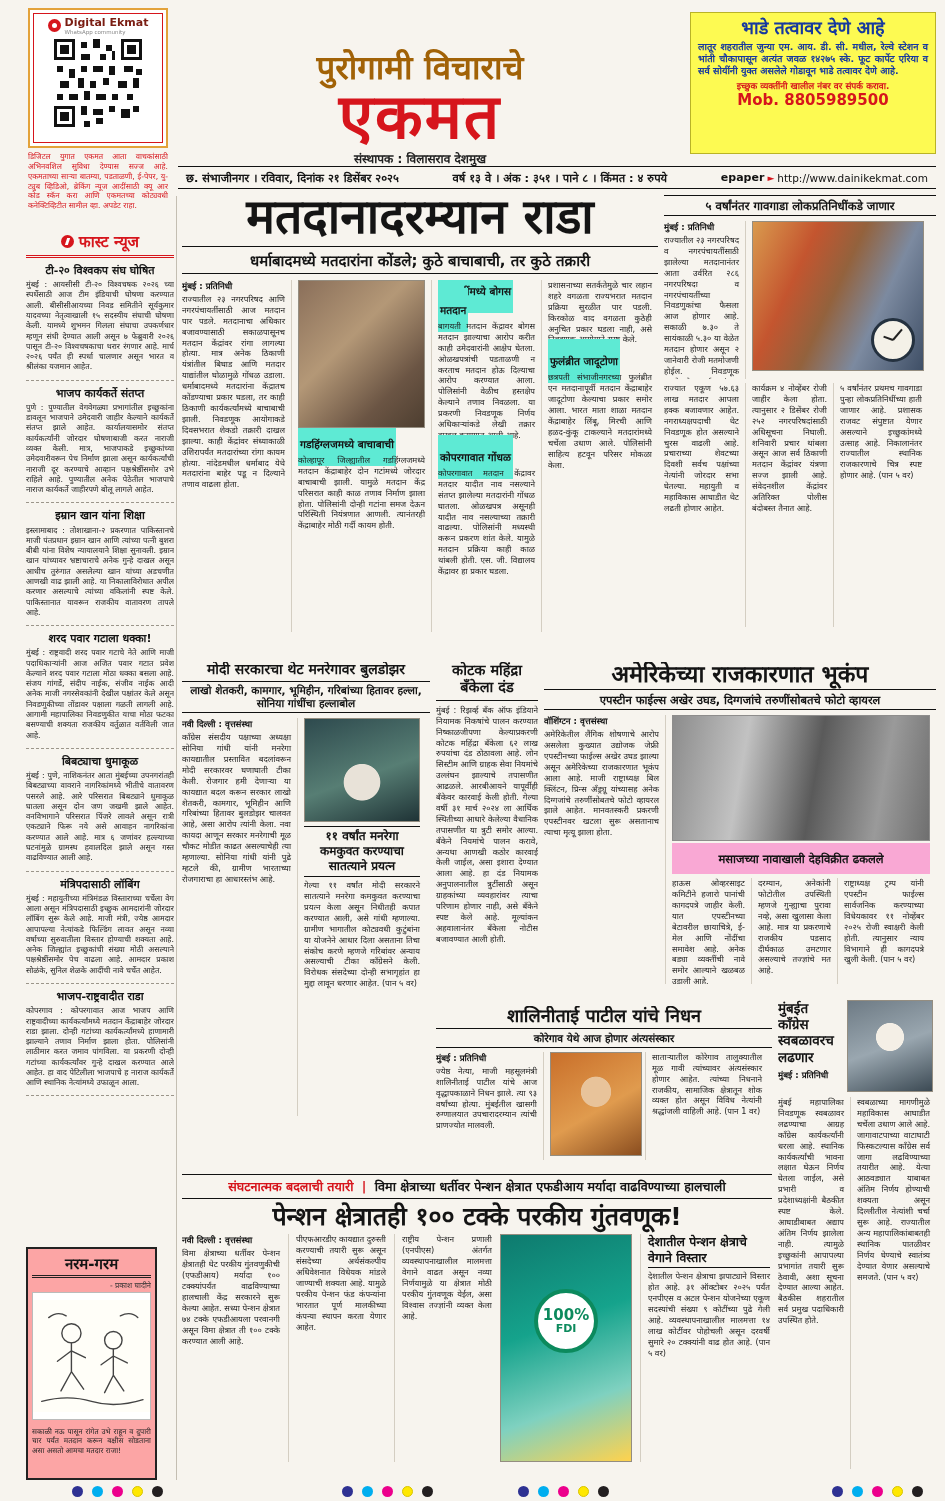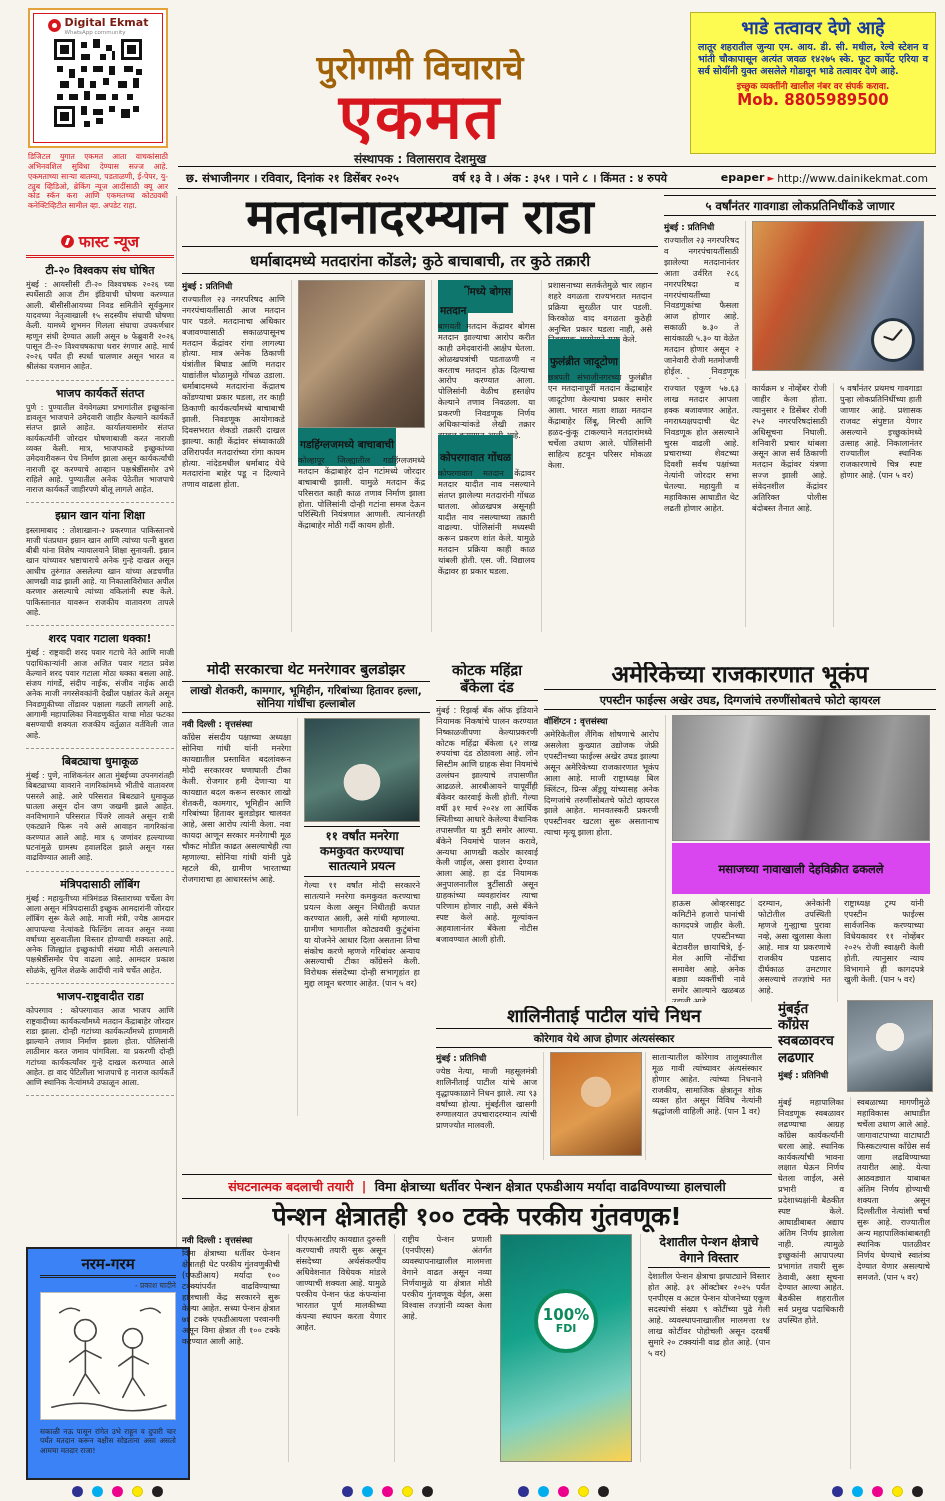--- a/index.html
+++ b/index.html
@@ -44,33 +44,33 @@
   
   .fast-news { left:26px; top:230px; width:148px; height:1012px; overflow:hidden; }
   .fn-header { display:flex; align-items:center; justify-content:center; gap:5px; padding-bottom:3px; border-bottom:3px double #d6151c; }
   .fn-icon { width:13px; height:13px; border-radius:50%; background:#d6151c; position:relative; }
   .fn-icon::after { content:""; position:absolute; left:5px; top:3px; width:3px; height:7px; background:#fff; transform:skewX(-18deg); }
   .fn-title { font-size:15.5px; font-weight:bold; color:#d6151c; }
   .fn-item { padding:6px 0 7px; border-bottom:1px dashed #9b958a; }
   .fn-item-title { font-size:11px; font-weight:bold; text-align:center; margin-bottom:3px; line-height:1.2; }
   .fn-item-body { font-size:7.8px; line-height:1.32; text-align:justify; color:#222; }
 
-  .naram { left:26px; top:1247px; width:164px; height:233px; border:2px solid #222; background:#3b82f6; padding:4px 12px; overflow:hidden; }
+  .naram { left:26px; top:1247px; width:131px; height:233px; border:2px solid #222; background:#fca5a5; padding:4px 4px; overflow:hidden; }
   .naram-title { font-size:15px; font-weight:bold; text-align:center; border-bottom:3px double #222; padding-bottom:2px; }
   .naram-credit { font-size:7.5px; text-align:right; margin:2px 0; color:#333; }
   .cartoon { width:100%; height:128px; background:#fff; border:1px solid #bbb; }
   .naram-caption { font-size:7.3px; line-height:1.3; text-align:justify; margin-top:3px; color:#222; }
 
   
   .byline { font-size:8.6px; font-weight:bold; margin-bottom:2px; }
   .coltxt { font-size:8.2px; line-height:1.33; text-align:justify; color:#1c1c1c; }
   .cols { display:flex; }
   .cols > div { min-width:0; }
   .cols > div:not(:last-child) { border-right:1px solid #d4cec2; padding-right:6px; margin-right:6px; }
-  .yhead { display:inline; background:#0f766e; font-weight:bold; font-size:10.5px; line-height:1.35; padding:16px 2px; box-decoration-break:clone; -webkit-box-decoration-break:clone; }
+  .yhead { display:inline; background:#5eead4; font-weight:bold; font-size:10.5px; line-height:1.35; padding:16px 2px; box-decoration-break:clone; -webkit-box-decoration-break:clone; }
   .yhead-wrap { margin-bottom:3px; }
   .photo { border:1px solid #948d80; position:relative; overflow:hidden; }
 
   
   .lead { left:182px; top:192px; width:476px; height:466px; overflow:hidden; }
   .lead-headline { font-size:48px; font-weight:bold; text-align:center; line-height:1.02; white-space:nowrap; }
   .lead-dek { margin-top:5px; border-top:1.6px solid #111; border-bottom:1.6px solid #111; padding:3px 0;
     font-size:15px; font-weight:bold; text-align:center; white-space:nowrap; overflow:hidden; }
   .lead-cols { margin-top:6px; height:352px; overflow:hidden; }
   .ph-voting { width:100%; height:148px; margin-bottom:5px;
@@ -103,21 +103,21 @@
   .kotak-headline { font-size:14.5px; font-weight:bold; text-align:center; line-height:1.2; border-bottom:1px solid #111; padding-bottom:3px; margin-bottom:4px; }
 
   
   .epstein { left:544px; top:662px; width:392px; height:340px; overflow:hidden; }
   .ep-headline { font-size:23px; font-weight:bold; text-align:center; line-height:1.05; }
   .ep-dek { margin-top:3px; border-top:1.2px solid #111; border-bottom:1.2px solid #111; padding:2px 0;
     font-size:11.4px; font-weight:bold; text-align:center; }
   .ep-row { display:flex; gap:6px; margin-top:5px; }
   .ph-epstein { width:100%; height:126px;
     background:linear-gradient(100deg,#8c8c8c,#c2c2c2 28%,#5a5a5a 55%,#9a9a9a 80%,#6f6f6f); filter:saturate(0.1); }
-  .ep-caption { background:#d946ef; font-size:11.5px; font-weight:bold; text-align:center; padding:18px 3px; margin-top:2px; }
+  .ep-caption { background:#f9a8d4; font-size:11.5px; font-weight:bold; text-align:center; padding:8px 3px; margin-top:2px; }
 
   
   .obit { left:436px; top:1006px; width:336px; height:162px; overflow:hidden; }
   .obit-headline { font-size:18px; font-weight:bold; text-align:center; line-height:1.1; }
   .obit-dek { margin-top:2px; border-top:1px solid #111; border-bottom:1px solid #111; padding:2px 0;
     font-size:10.4px; font-weight:bold; text-align:center; }
   .ph-shalini { width:92px; height:104px; flex:0 0 auto;
     background:radial-gradient(circle at 50% 38%, #e8c39a 0 19%, transparent 20%), linear-gradient(150deg,#c96f2a,#e09b4e 55%,#8a4d1f); }
 
   
@@ -135,21 +135,21 @@
   .pn-strap .lbl { color:#d6151c; }
   .pn-strap .sep { color:#d6151c; padding:0 4px; }
   .pn-headline { font-size:25px; font-weight:bold; text-align:center; padding:5px 0 4px; line-height:1.05; }
   .pn-row { display:flex; gap:8px; height:228px; overflow:hidden; }
   .fdi-graphic { width:132px; height:100%; flex:0 0 auto; border:1px solid #948d80; position:relative;
     background:linear-gradient(160deg,#0e7a6e,#15a38c 40%,#7fd1c0 72%,#ffd24d); }
   .fdi-badge { position:absolute; left:50%; top:38%; transform:translate(-50%,-50%); width:64px; height:64px; border-radius:50%;
     background:#fff; border:4px solid #0c8a5d; display:flex; flex-direction:column; align-items:center; justify-content:center; }
   .fdi-pct { font-size:15px; font-weight:bold; color:#0c8a5d; line-height:1; }
   .fdi-lbl { font-size:11px; font-weight:bold; color:#0c8a5d; line-height:1.1; }
-  .pn-side-head { font-size:12.4px; font-weight:bold; text-align:center; line-height:1.25;
+  .pn-side-head { font-size:12.4px; font-weight:bold; line-height:1.25;
     border-bottom:1px solid #111; padding-bottom:2px; margin-bottom:3px; }
 
   
   .reg-group { top:1486px; display:flex; gap:9px; }
   .dot { width:11px; height:11px; border-radius:50%; }
   .dot.c1 { background:#2e3192; } .dot.c2 { background:#00aeef; } .dot.c3 { background:#ec008c; }
   .dot.c4 { background:#ffe800; border:1px solid #d8c400; } .dot.c5 { background:#231f20; }
 </style>
 </head>
 <body>

